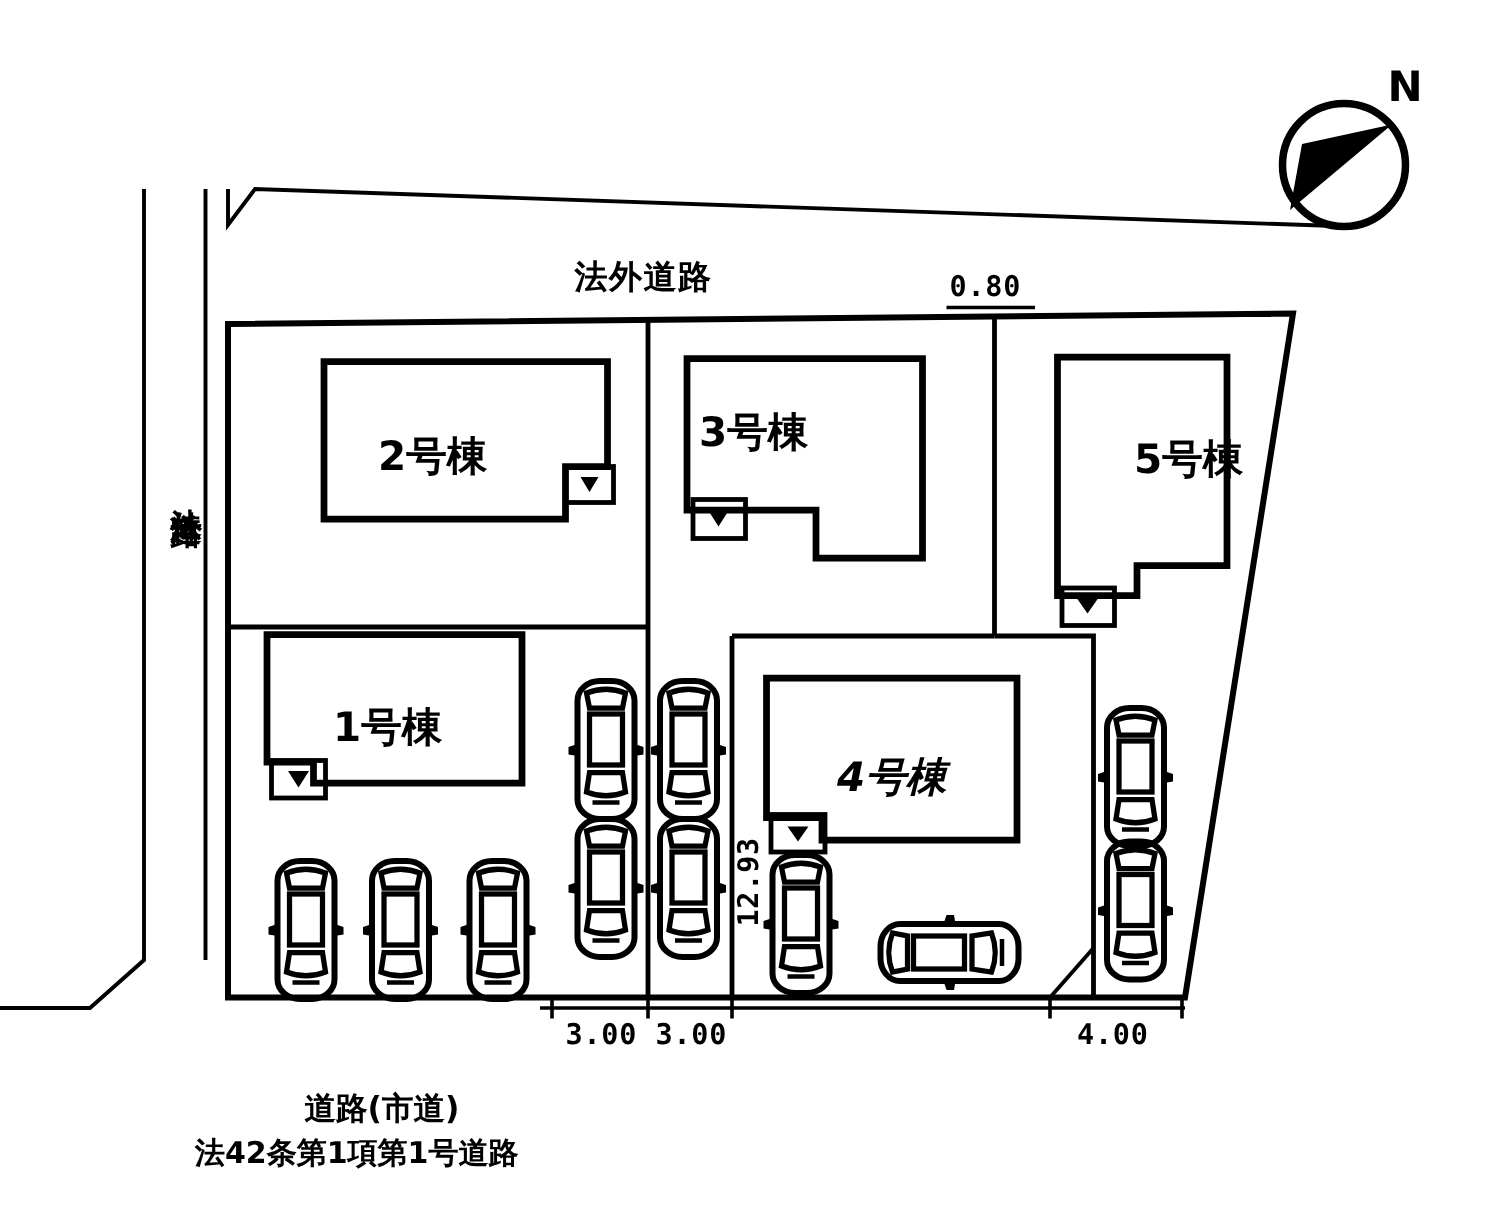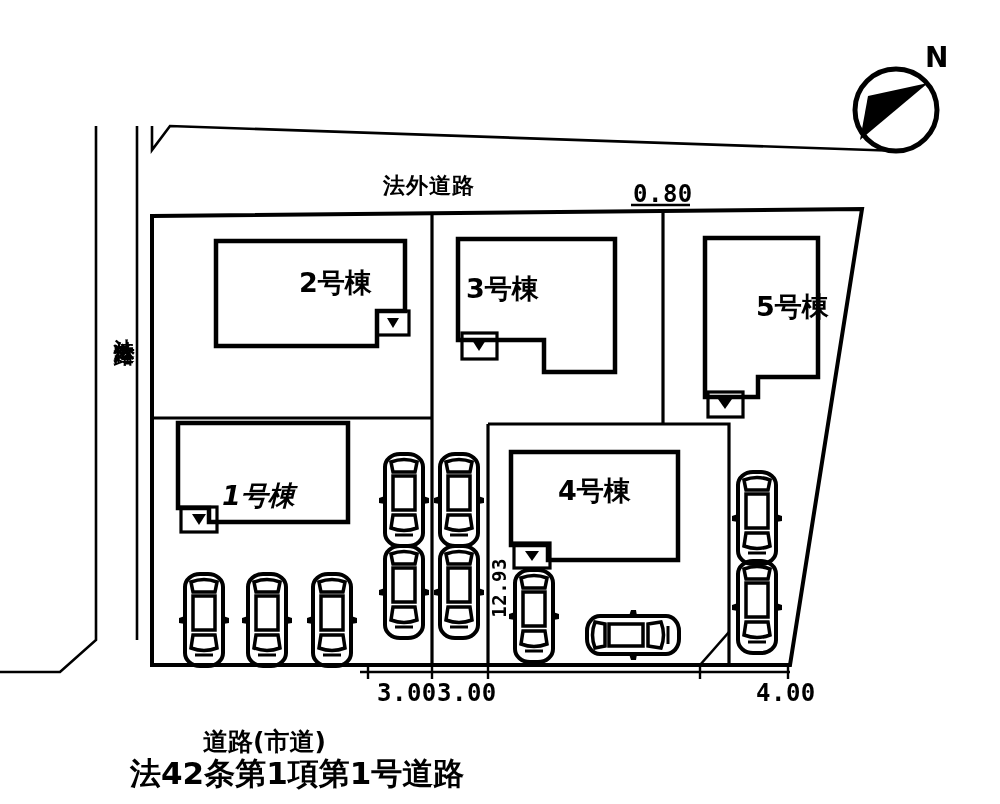--- a/index.html
+++ b/index.html
@@ -44,39 +44,39 @@
     letter-spacing: 1px;
   }
   .road-label-vert {
     font-family: "DejaVu Sans", sans-serif;
     font-size: 21px;
     writing-mode: vertical-rl;
     letter-spacing: 2px;
   }
   .dim-label {
     font-family: "DejaVu Sans Mono", monospace;
-    font-size: 24px;
+    font-size: 19px;
     font-weight: bold;
     letter-spacing: 0.5px;
   }
   .dim-label-vert {
     font-family: "DejaVu Sans Mono", monospace;
     font-size: 19px;
     font-weight: bold;
     writing-mode: vertical-rl;
     transform: rotate(180deg);
     letter-spacing: 0.5px;
   }
   .footer-label {
     font-family: "DejaVu Sans", sans-serif;
     font-weight: bold;
     letter-spacing: 0px;
   }
-  .footer-1 { font-size: 25px; }
-  .footer-2 { font-size: 31px; }
+  .footer-1 { font-size: 21px; }
+  .footer-2 { font-size: 20px; }
   .north-letter {
     font-family: "DejaVu Sans", sans-serif;
     font-size: 28px;
     font-weight: bold;
   }
 </style>
 </head>
 <body>
 
 <div id="plan-root">
@@ -220,28 +220,28 @@
   </svg>
 
   <div class="lbl north-letter" style="left:925px; top:44px;">N</div>
 
   <div class="lbl road-label" style="left:383px; top:175px;">法外道路</div>
 
   <div class="lbl road-label-vert" style="left:113px; top:322px;">法外道路</div>
 
   <div class="lbl dim-label" style="left:633px; top:182px;">0.80</div>
 
-  <div class="lbl bldg-label" style="left:252px; top:269px;margin-left:47px;">2号棟</div>
+  <div class="lbl bldg-label" style="left:252px; top:291px;">2号棟</div>
   <div class="lbl bldg-label" style="left:466px; top:275px;">3号棟</div>
   <div class="lbl bldg-label" style="left:724px; top:293px;margin-left:32px;">5号棟</div>
-  <div class="lbl bldg-label" style="left:222px; top:482px;font-style:italic;">1号棟</div>
-  <div class="lbl bldg-label" style="left:558px; top:477px;">4号棟</div>
+  <div class="lbl bldg-label" style="left:222px; top:472px;">1号棟</div>
+  <div class="lbl bldg-label" style="left:558px; top:505px;font-style:italic;">4号棟</div>
 
   <div class="lbl dim-label-vert" style="left:490px; top:558px;">12.93</div>
 
   <div class="lbl dim-label" style="left:377px; top:681px;">3.00</div>
   <div class="lbl dim-label" style="left:437px; top:681px;">3.00</div>
-  <div class="lbl dim-label" style="left:718px; top:681px;margin-left:38px;">4.00</div>
+  <div class="lbl dim-label" style="left:718px; top:681px;">4.00</div>
 
   <div class="lbl footer-label footer-1" style="left:203px; top:729px;">道路(市道)</div>
   <div class="lbl footer-label footer-2" style="left:130px; top:758px;">法42条第1項第1号道路</div>
 
 </div>
 
 </body></html>

